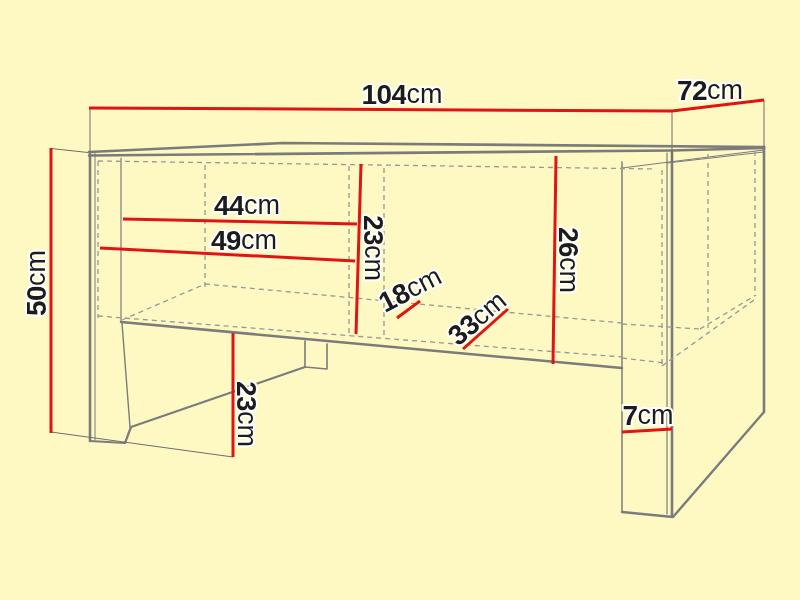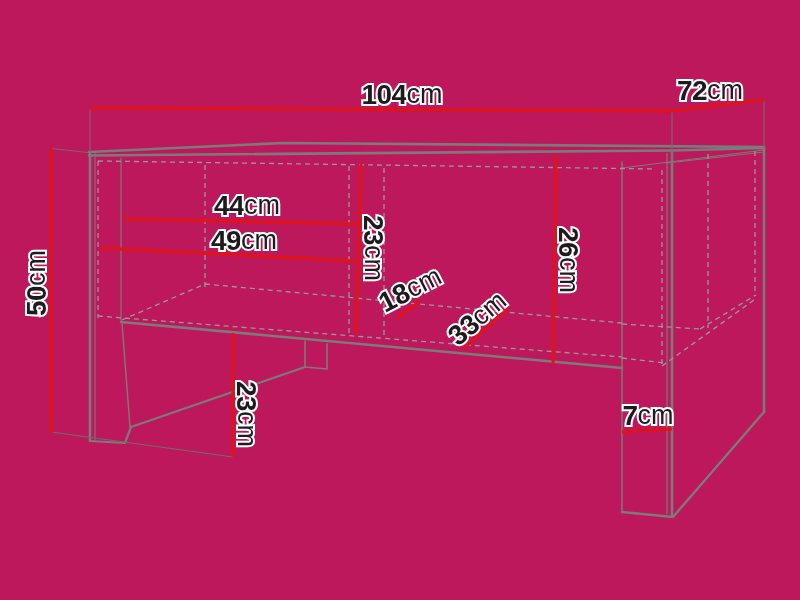--- a/index.html
+++ b/index.html
@@ -14,21 +14,21 @@
     text-anchor:middle;
     dominant-baseline:central;
     stroke:#ffffff;stroke-width:4;paint-order:stroke;
   }
   #dim-labels .num{font-weight:bold;font-size:28px;letter-spacing:-0.5px;}
   #dim-labels .unit{font-weight:400;font-size:27px;}
 </style>
 </head>
 <body>
 
-<div id="canvas" style="background: #be185d;">
+<div id="canvas" style="background: #fef9c3;">
   <svg width="800" height="600" viewBox="0 0 800 600">
 
     <g id="furniture-outline" stroke="#7b7b7b">
 
       <path d="M89,152 L283,143 L764,147" stroke-width="2.6"></path>
       <path d="M89,155.5 L672,150.5 L764,148" stroke-width="2.6"></path>
 
       <path d="M90,152 L90,441" stroke-width="2.6"></path>
       <path d="M95,153 L95,440" stroke-width="1"></path>
       <path d="M121,158 L121,322" stroke-width="1.2"></path>

